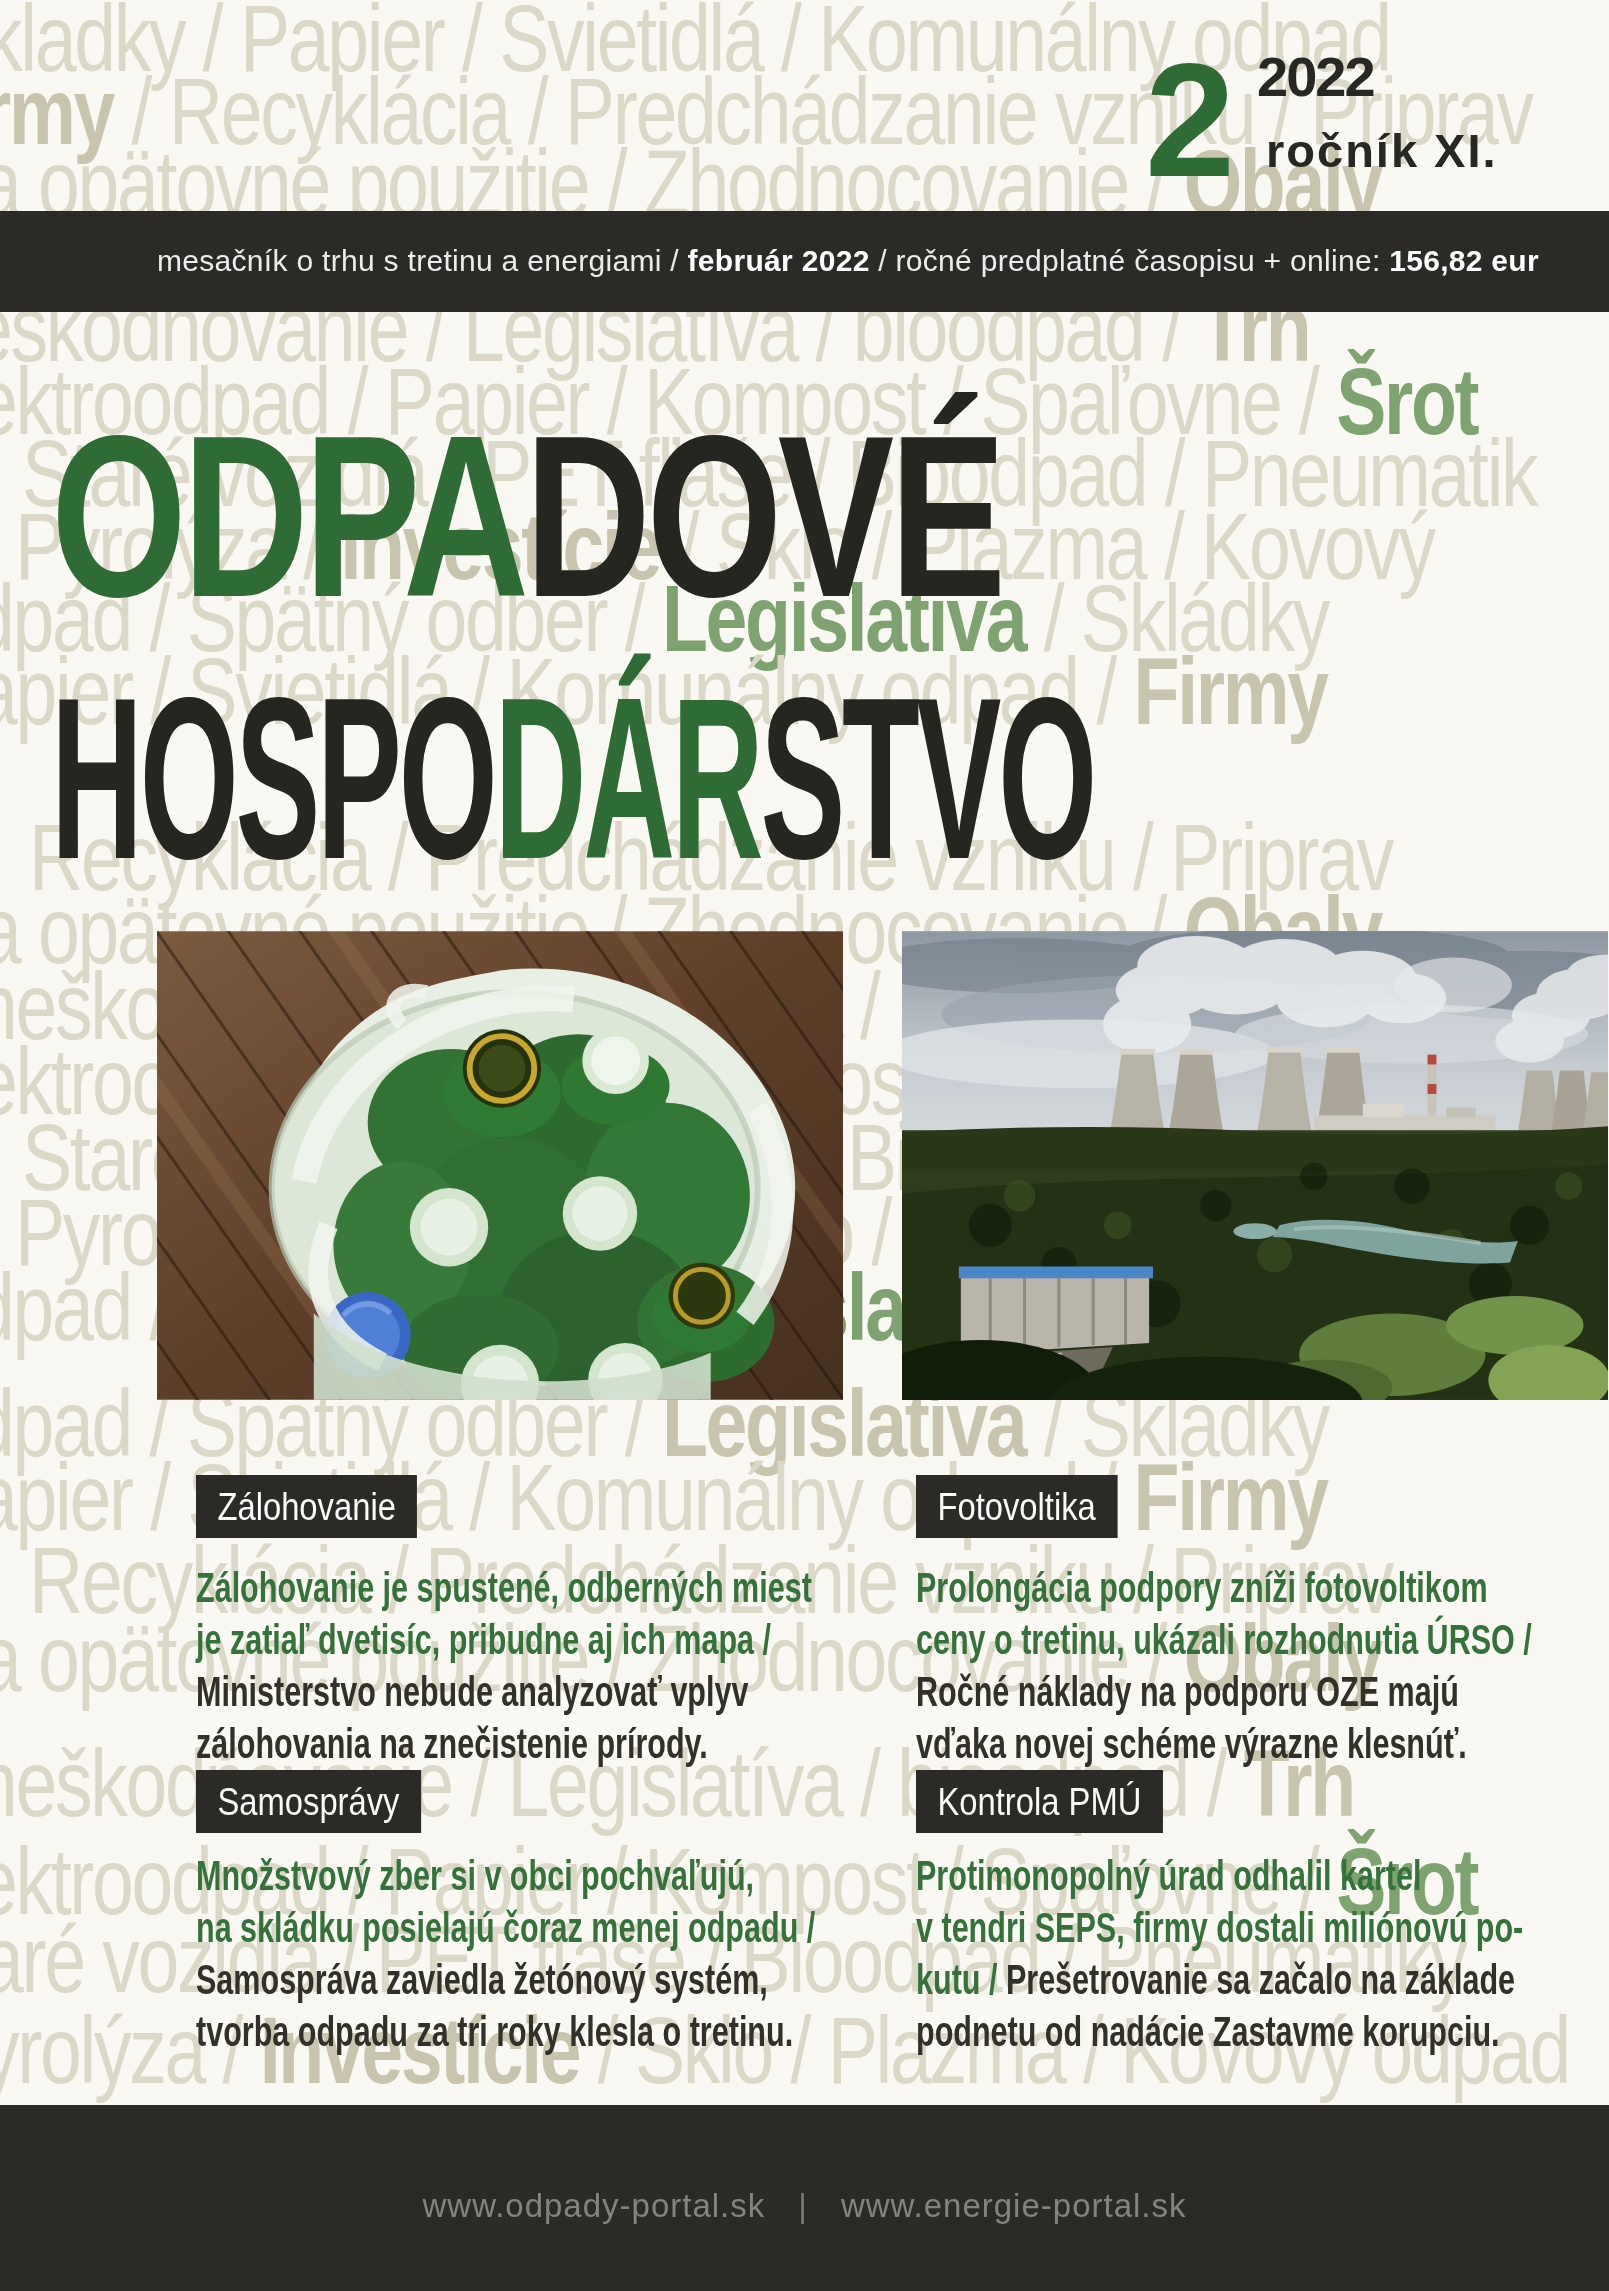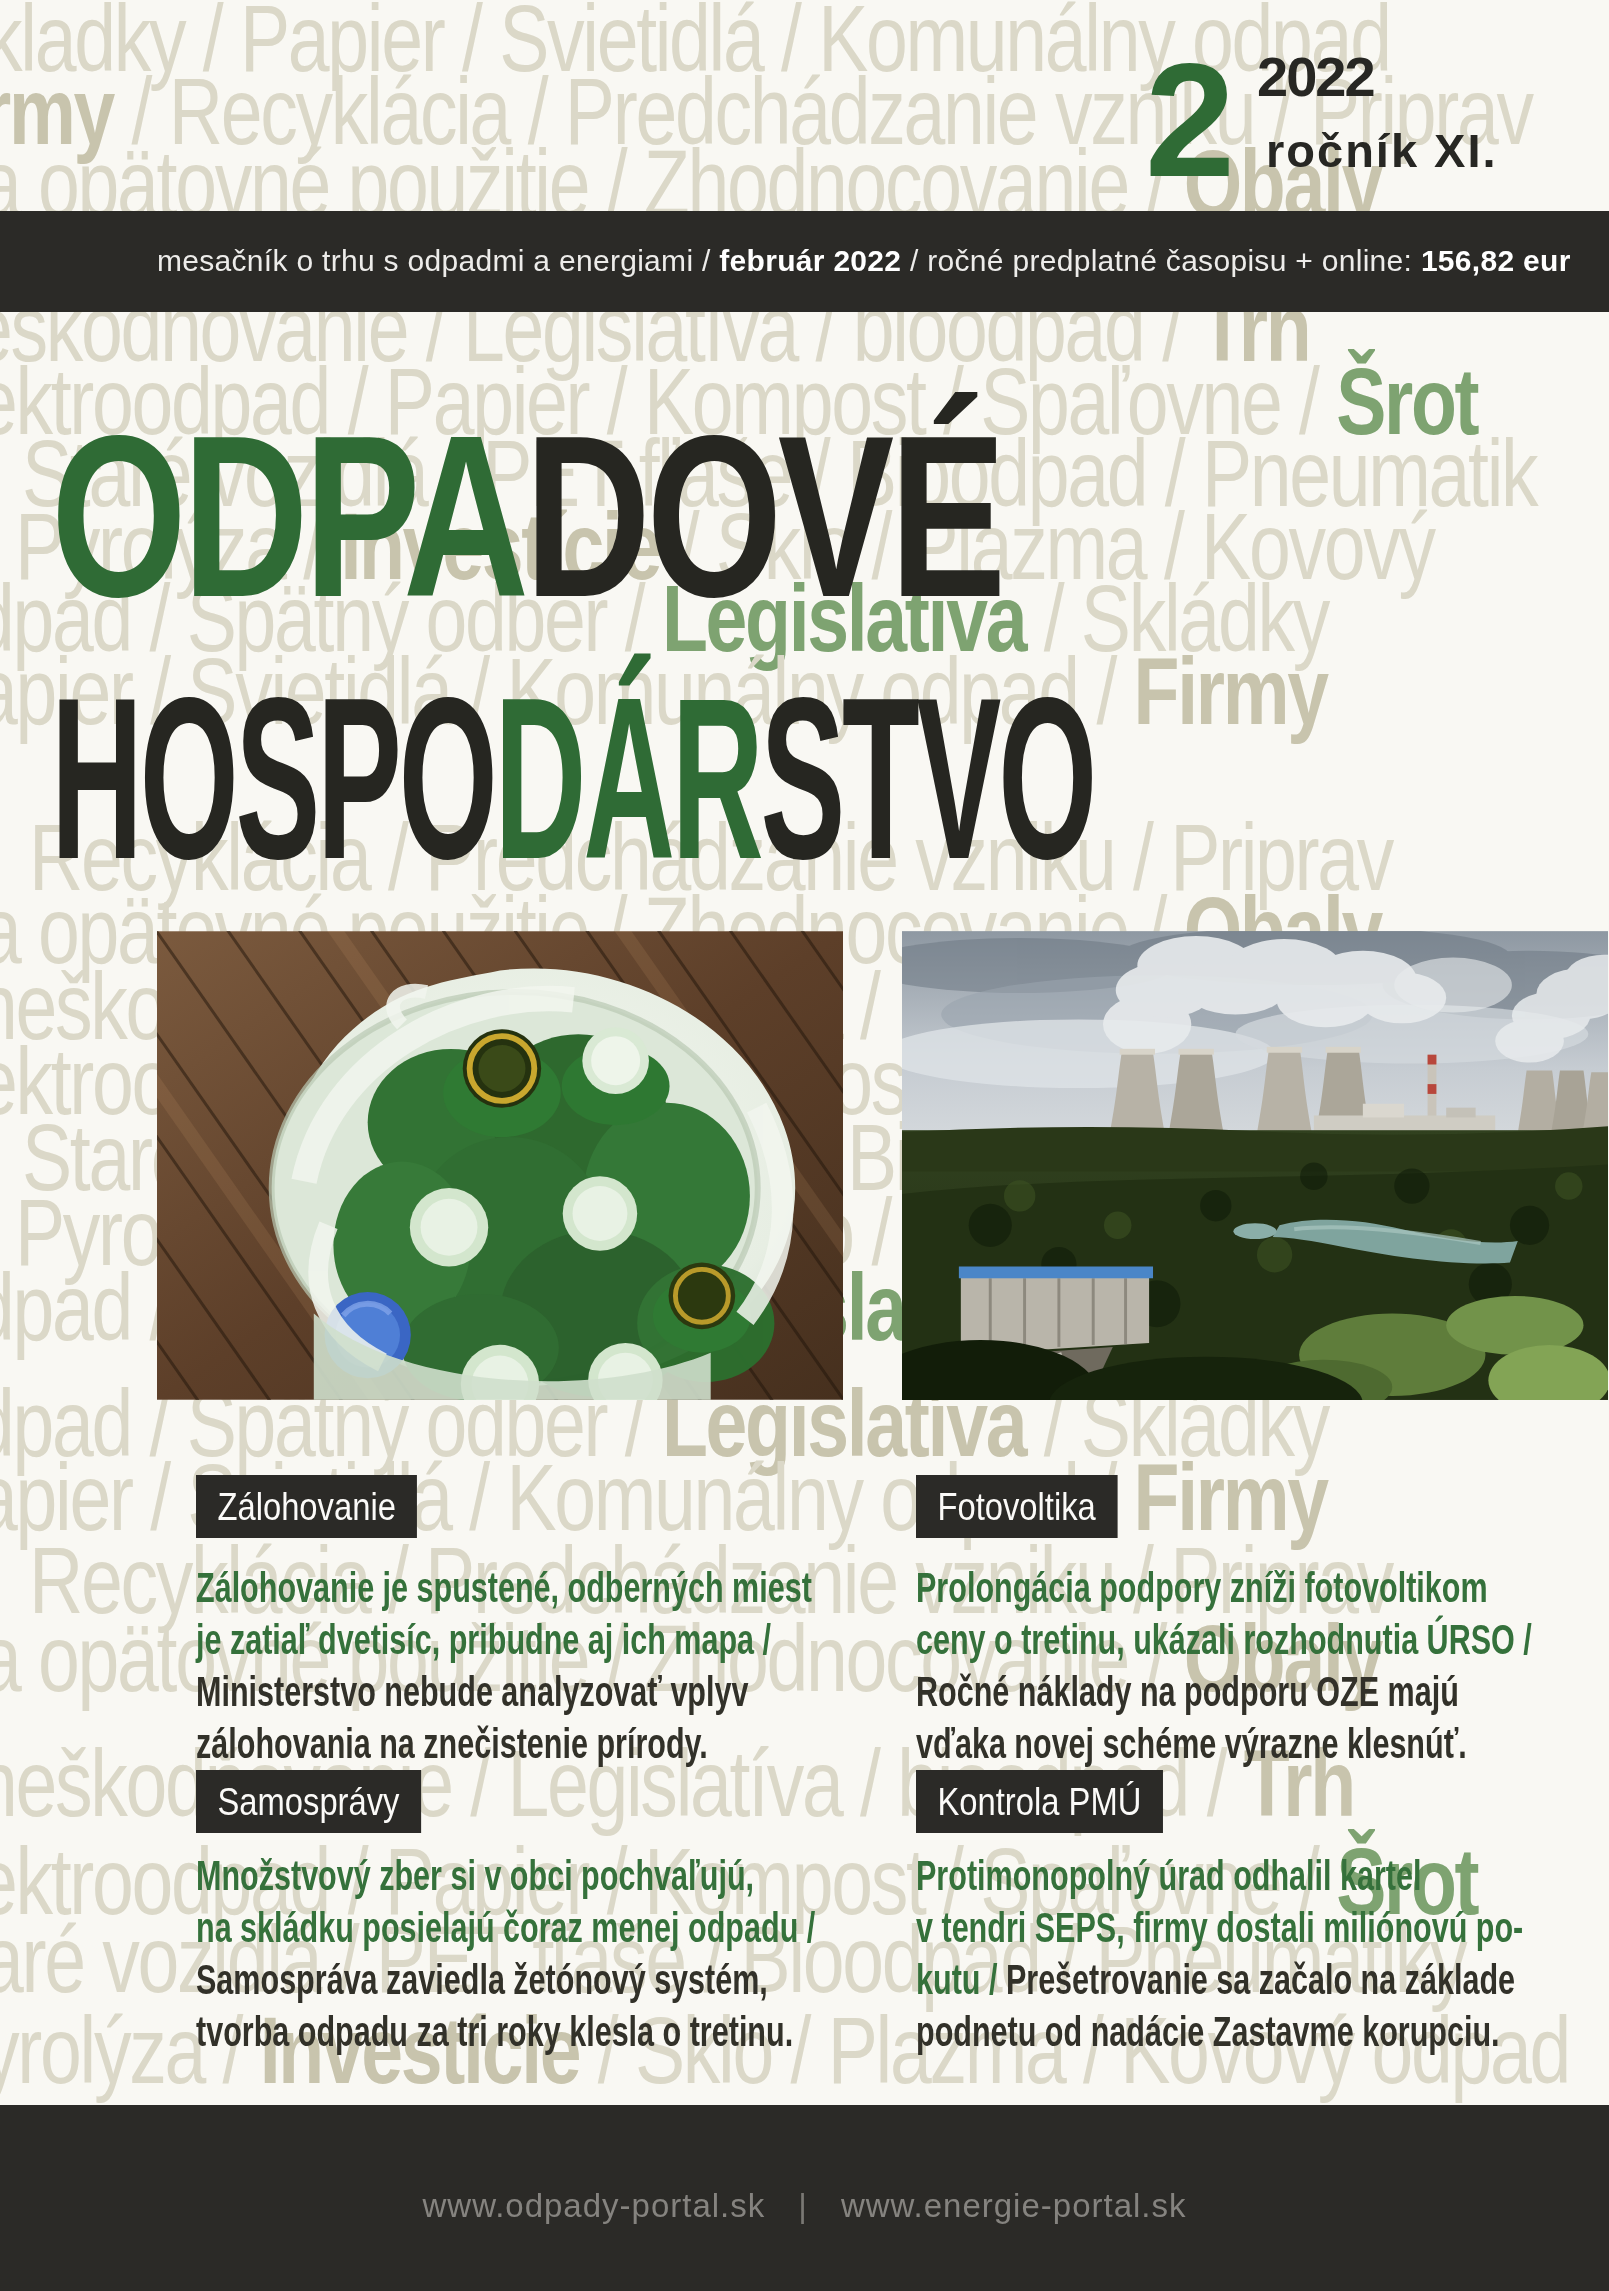--- a/index.html
+++ b/index.html
@@ -300,21 +300,21 @@
 
     <ellipse cx="500" cy="432" rx="95" ry="42" fill="#5f7d3b"></ellipse>
     <ellipse cx="625" cy="402" rx="70" ry="30" fill="#72934a"></ellipse>
     <ellipse cx="660" cy="458" rx="62" ry="36" fill="#83a455"></ellipse>
     <ellipse cx="430" cy="465" rx="70" ry="28" fill="#4e6a30"></ellipse>
     <ellipse cx="80" cy="472" rx="120" ry="55" fill="#121d09"></ellipse>
     <ellipse cx="310" cy="482" rx="160" ry="48" fill="#16230c"></ellipse>
   </svg>
 
   <div id="top-bar" class="bar">
-    <div id="top-bar-text"><span>mesačník o trhu s odpadmi a energiami / </span><b>február 2022</b><span> / ročné predplatné časopisu + online: </span><b>156,82 eur</b></div>
+    <div id="top-bar-text"><span>mesačník o trhu s tretinu a energiami / </span><b>február 2022</b><span> / ročné predplatné časopisu + online: </span><b>156,82 eur</b></div>
   </div>
 
   <div id="issue-number">2</div>
   <div id="issue-year">2022</div>
   <div id="issue-volume">ročník XI.</div>
 
   <div id="title-1" class="title-line"><span class="t-green">ODPA</span><span class="t-ink">DOVÉ</span></div>
   <div id="title-2" class="title-line"><span class="t-ink">HOSPO</span><span class="t-green">DÁR</span><span class="t-ink">STVO</span></div>
 
   <div id="box-1" class="sec-box">Zálohovanie</div>

